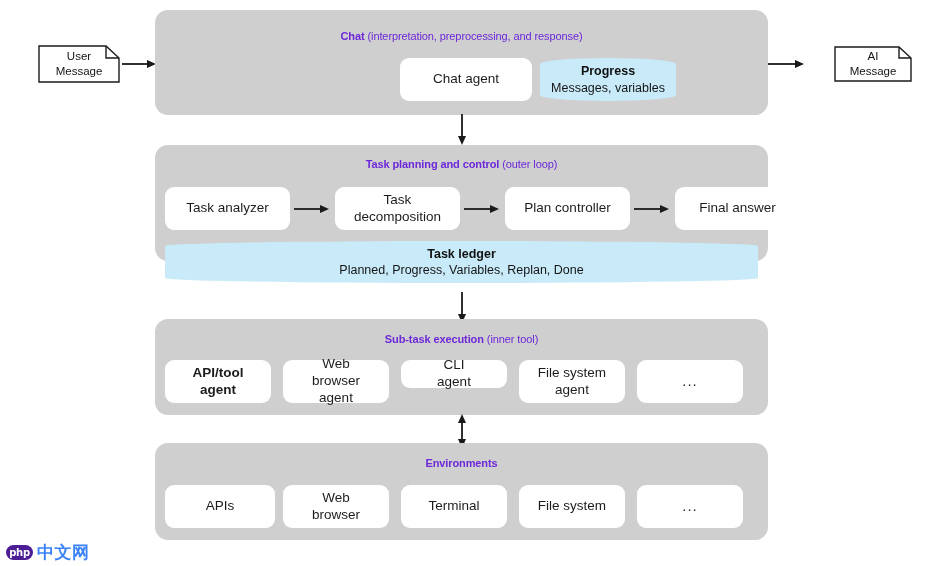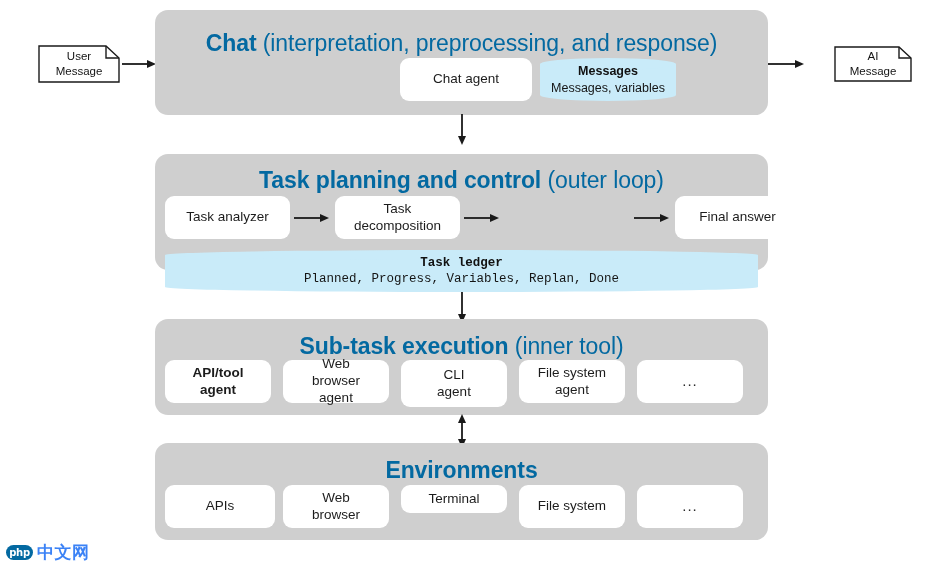--- a/index.html
+++ b/index.html
@@ -26,23 +26,23 @@
     position: absolute;
     background: #cfcfcf;
     border-radius: 13px;
     box-sizing: border-box;
   }
   .panel-title {
     position: absolute;
     left: 0;
     right: 0;
     text-align: center;
-    font-size: 23px;
+    font-size: 11px;
     font-weight: 700;
-    color: #0369a1;
+    color: #6d28d9;
     letter-spacing: -0.1px;
     white-space: nowrap;
   }
   .panel-title .sub {
     font-weight: 400;
   }
 
   
   .node {
     position: absolute;
@@ -138,21 +138,21 @@
   .watermark {
     position: absolute;
     display: flex;
     align-items: center;
     gap: 4px;
   }
   .wm-logo {
     width: 27px;
     height: 15px;
     border-radius: 8px;
-    background: #0369a1;
+    background: #4c1d95;
     display: flex;
     align-items: center;
     justify-content: center;
     font-size: 10px;
     font-weight: 700;
     color: #ffffff;
     font-family: "DejaVu Sans", sans-serif;
     letter-spacing: -0.3px;
   }
   .wm-text {
@@ -193,21 +193,21 @@
 
     <div class="node" style="left:245px; top:48px; width:132px; height:43px;">
       <span>Chat agent</span>
     </div>
 
     <div class="cylinder" style="left:385px; top:48px; width:136px; height:43px;">
       <div class="cyl-body" style="top:6px; bottom:6px;"></div>
       <div class="cyl-cap" style="top:0; height:12px;"></div>
       <div class="cyl-cap" style="bottom:0; height:12px;"></div>
       <div class="cyl-text">
-        <span class="cyl-title">Messages</span>
+        <span class="cyl-title">Progress</span>
         <span class="cyl-sub">Messages, variables</span>
       </div>
     </div>
   </div>
 
   <div class="arrow" style="left:768px; top:56px; width:38px; height:16px;">
     <svg width="38" height="16" viewBox="0 0 38 16">
       <line x1="0" y1="8" x2="29" y2="8" stroke="#1a1a1a" stroke-width="1.8"></line>
       <path d="M36,8 L27,4 L27,12 Z" fill="#1a1a1a"></path>
     </svg>
@@ -224,21 +224,21 @@
     </div>
   </div>
 
   <div class="arrow" style="left:454px; top:114px; width:16px; height:32px;">
     <svg width="16" height="32" viewBox="0 0 16 32">
       <line x1="8" y1="0" x2="8" y2="23" stroke="#1a1a1a" stroke-width="1.8"></line>
       <path d="M8,31 L4,22 L12,22 Z" fill="#1a1a1a"></path>
     </svg>
   </div>
 
-  <div class="panel" style="left:155px; top:154px; width:613px; height:116px;">
+  <div class="panel" style="left:155px; top:145px; width:613px; height:116px;">
     <div class="panel-title" style="top:13px;">
       <span>Task planning and control</span><span class="sub"> (outer loop)</span>
     </div>
 
     <div class="node" style="left:10px; top:42px; width:125px; height:43px;">
       <span>Task analyzer</span>
     </div>
 
     <div class="arrow" style="left:139px; top:56px; width:37px; height:16px;">
       <svg width="37" height="16" viewBox="0 0 37 16">
@@ -252,33 +252,36 @@
       <span>decomposition</span>
     </div>
 
     <div class="arrow" style="left:309px; top:56px; width:37px; height:16px;">
       <svg width="37" height="16" viewBox="0 0 37 16">
         <line x1="0" y1="8" x2="28" y2="8" stroke="#1a1a1a" stroke-width="1.8"></line>
         <path d="M35,8 L26,4 L26,12 Z" fill="#1a1a1a"></path>
       </svg>
     </div>
 
+    <div class="node" style="left:350px; top:42px; width:125px; height:43px;">
+      <span>Plan controller</span>
+    </div>
 
     <div class="arrow" style="left:479px; top:56px; width:37px; height:16px;">
       <svg width="37" height="16" viewBox="0 0 37 16">
         <line x1="0" y1="8" x2="28" y2="8" stroke="#1a1a1a" stroke-width="1.8"></line>
         <path d="M35,8 L26,4 L26,12 Z" fill="#1a1a1a"></path>
       </svg>
     </div>
 
     <div class="node" style="left:520px; top:42px; width:125px; height:43px;">
       <span>Final answer</span>
     </div>
 
-    <div class="cylinder" style="left:10px; top:96px; width:593px; height:42px;font-family:Liberation Mono, monospace;">
+    <div class="cylinder" style="left:10px; top:96px; width:593px; height:42px;">
       <div class="cyl-body" style="top:5px; bottom:5px;"></div>
       <div class="cyl-cap" style="top:0; height:10px;"></div>
       <div class="cyl-cap" style="bottom:0; height:10px;"></div>
       <div class="cyl-text">
         <span class="cyl-title">Task ledger</span>
         <span class="cyl-sub">Planned, Progress, Variables, Replan, Done</span>
       </div>
     </div>
   </div>
 
@@ -297,21 +300,21 @@
     <div class="node" style="left:10px; top:41px; width:106px; height:43px; flex-direction:column;font-weight:bold;">
       <span>API/tool</span>
       <span>agent</span>
     </div>
 
     <div class="node" style="left:128px; top:41px; width:106px; height:43px; flex-direction:column;">
       <span>Web browser</span>
       <span>agent</span>
     </div>
 
-    <div class="node" style="left:246px; top:41px; width:106px; height:47px; flex-direction:column;">
+    <div class="node" style="left:246px; top:41px; width:106px; height:28px; flex-direction:column;">
       <span>CLI</span>
       <span>agent</span>
     </div>
 
     <div class="node" style="left:364px; top:41px; width:106px; height:43px; flex-direction:column;">
       <span>File system</span>
       <span>agent</span>
     </div>
 
     <div class="node dots" style="left:482px; top:41px; width:106px; height:43px;">
@@ -334,21 +337,21 @@
 
     <div class="node" style="left:10px; top:42px; width:110px; height:43px;">
       <span>APIs</span>
     </div>
 
     <div class="node" style="left:128px; top:42px; width:106px; height:43px; flex-direction:column;">
       <span>Web</span>
       <span>browser</span>
     </div>
 
-    <div class="node" style="left:246px; top:42px; width:106px; height:28px;">
+    <div class="node" style="left:246px; top:42px; width:106px; height:43px;">
       <span>Terminal</span>
     </div>
 
     <div class="node" style="left:364px; top:42px; width:106px; height:43px;">
       <span>File system</span>
     </div>
 
     <div class="node dots" style="left:482px; top:42px; width:106px; height:43px;">
       <span>...</span>
     </div>

